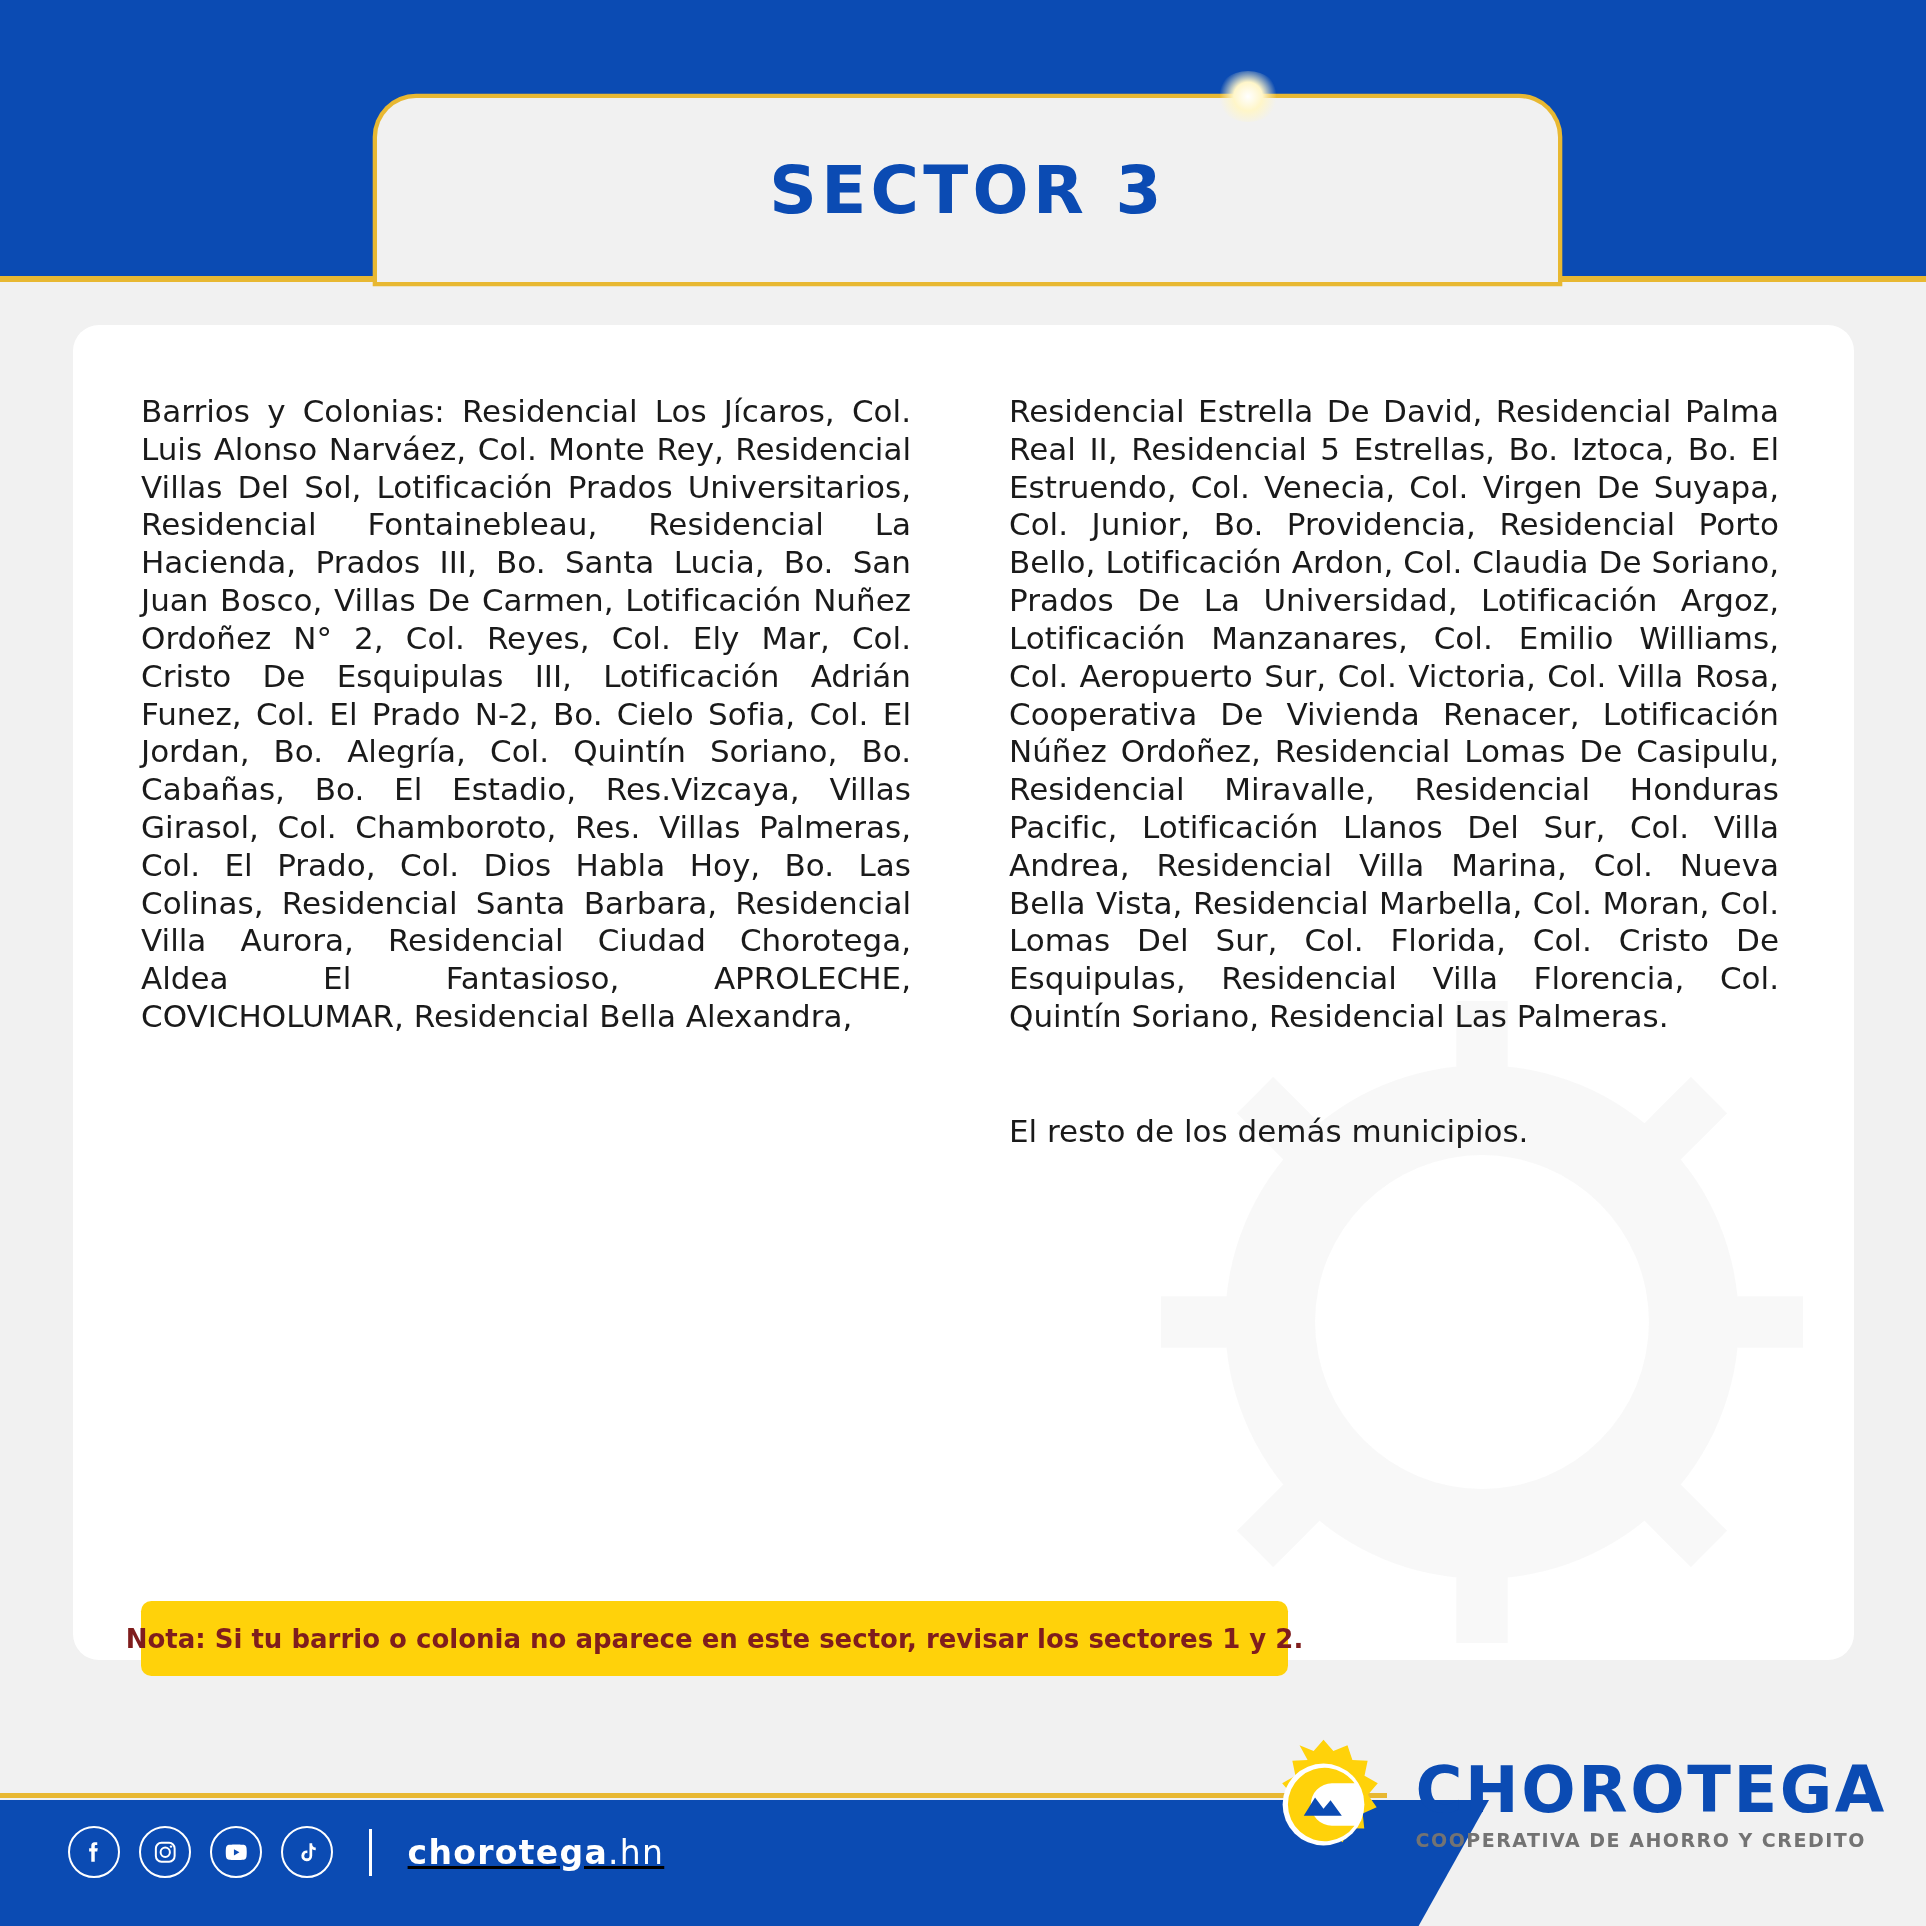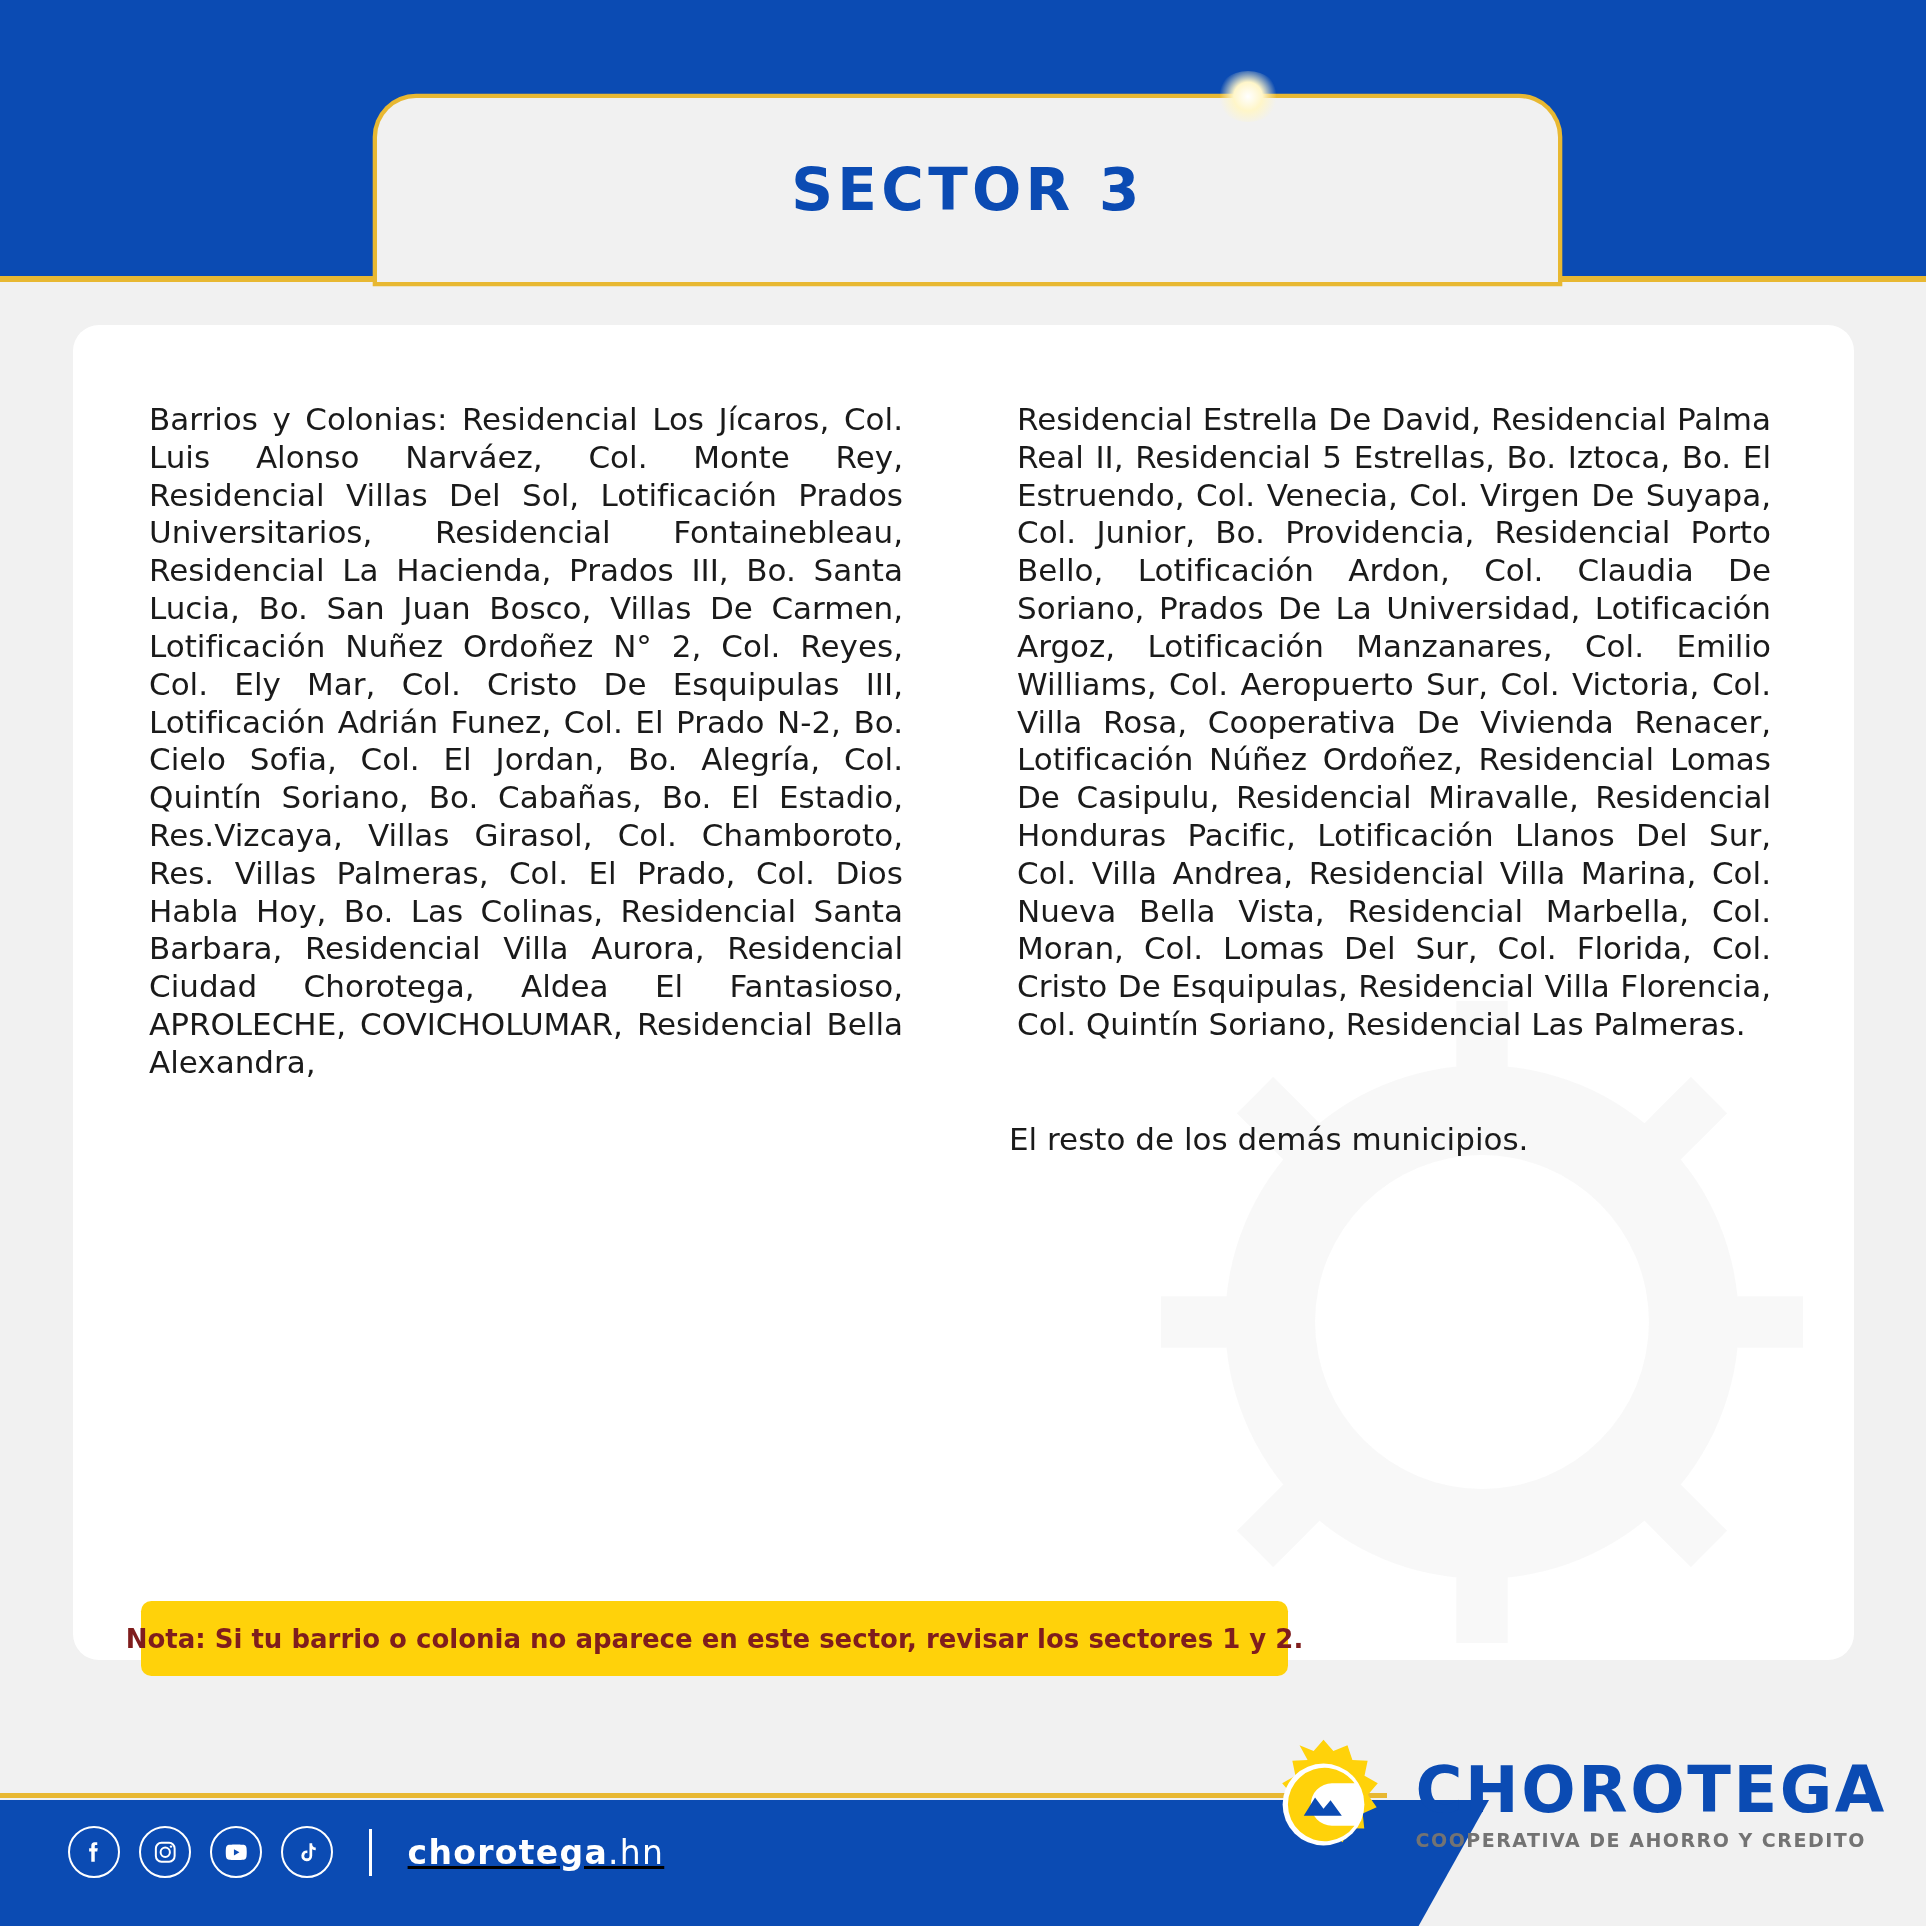--- a/index.html
+++ b/index.html
@@ -44,21 +44,21 @@
     height: 184px;
     background: #f1f1f1;
     border-top-left-radius: 39px;
     border-top-right-radius: 39px;
     box-shadow: 0 0 0 4.3px #e8b832;
     display: flex;
     align-items: center;
     justify-content: center;
   }
   .title-plaque .title-text {
-    font-size: 58px;
+    font-size: 66px;
     font-weight: bold;
     color: #0b4bb3;
     letter-spacing: 4.3px;
     font-family: "DejaVu Sans", sans-serif;
   }
   
   .plaque-glow {
     position: absolute;
     left: 1216px;
     top: 71px;
@@ -102,21 +102,21 @@
   .col {
     width: 770px;
   }
   .body-text {
     font-family: "DejaVu Sans", sans-serif;
     font-size: 31px;
     line-height: 1.22;
     color: #1a1a1a;
     text-align: justify;
     text-justify: inter-word;
-    margin: 8px;
+    margin: 0;
   }
   .closing-note {
     margin-top: 77px;
     font-family: "DejaVu Sans", sans-serif;
     font-size: 31px;
     color: #1a1a1a;
     font-weight: normal;
   }
 
   

